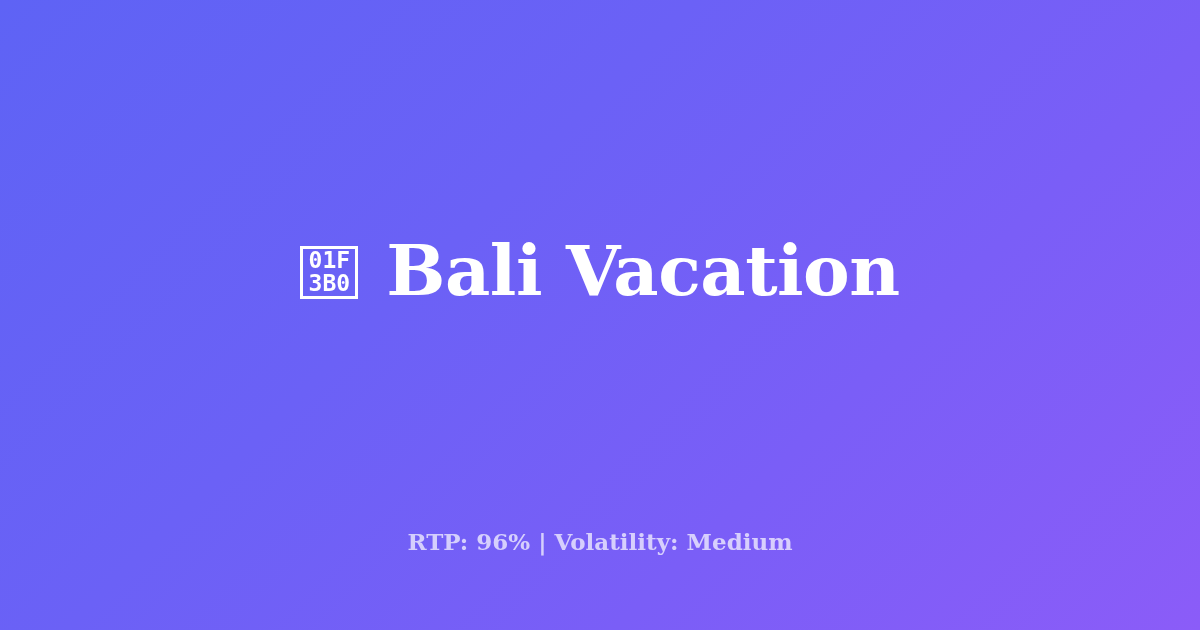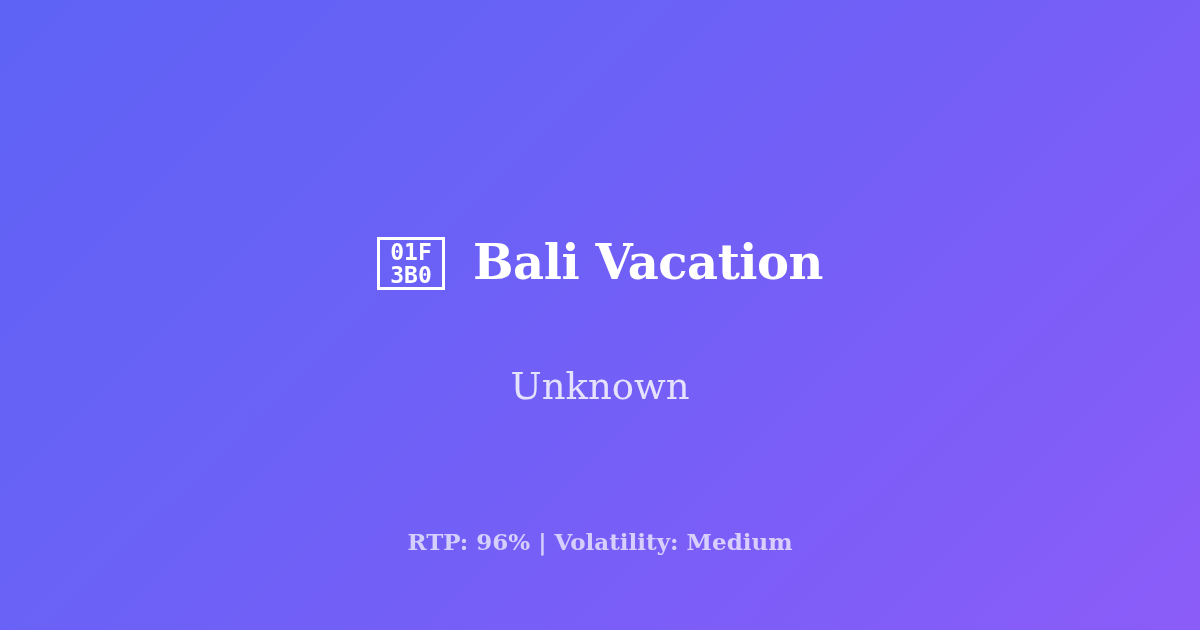--- a/index.html
+++ b/index.html
@@ -55,42 +55,42 @@
     justify-content: center;
     gap: 28px;
   }
 
   
   .tofu-glyph {
     display: inline-flex;
     flex-direction: column;
     align-items: center;
     justify-content: center;
-    width: 68px;
+    width: 58px;
     height: 53px;
     box-sizing: border-box;
     border: 3px solid #ffffff;
     line-height: 1;
     flex: 0 0 auto;
     margin-top: 3px;
   }
 
   .tofu-glyph .tofu-line {
     font-family: "DejaVu Sans Mono", "Liberation Mono", monospace;
     font-size: 23px;
     font-weight: 700;
     letter-spacing: 0px;
     color: #ffffff;
     line-height: 23px;
     display: block;
   }
 
   .card-title {
     font-family: "DejaVu Serif", "Liberation Serif", serif;
-    font-size: 48px;
+    font-size: 70px;
     font-weight: 700;
     color: #ffffff;
     line-height: 1.05;
     letter-spacing: -0.5px;
     white-space: nowrap;
     margin: 0;
   }
 
   
   .card-subtitle {
@@ -135,17 +135,16 @@
       <span class="tofu-glyph" title="U+1F3B0">
         <span class="tofu-line">01F</span>
         <span class="tofu-line">3B0</span>
       </span>
 
       <h1 class="card-title">Bali Vacation</h1>
 
     </div>
   </div>
 
-  <p class="card-subtitle">Unknown</p>
 
   <p class="card-meta">RTP: 96% | Volatility: Medium</p>
 
 </div>
 
 </body></html>

